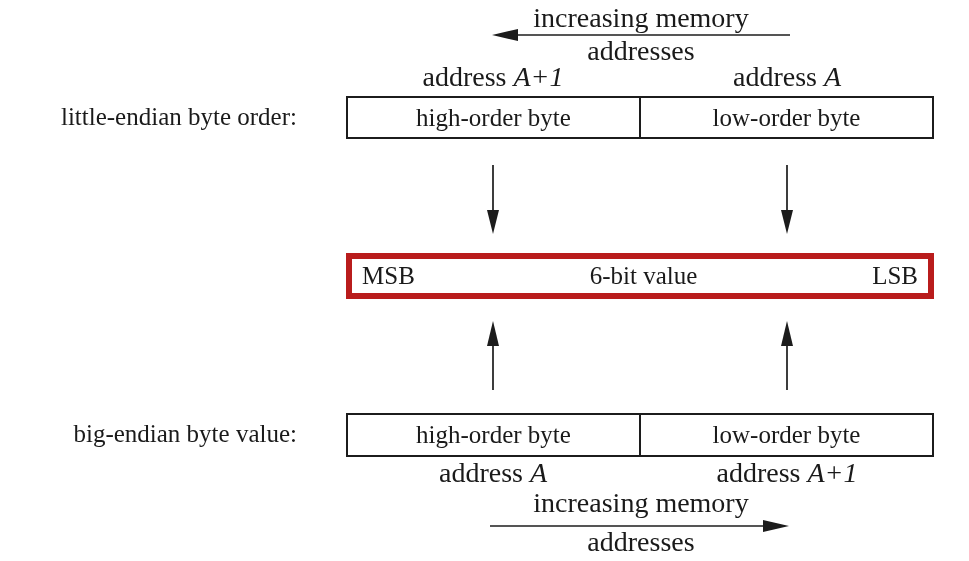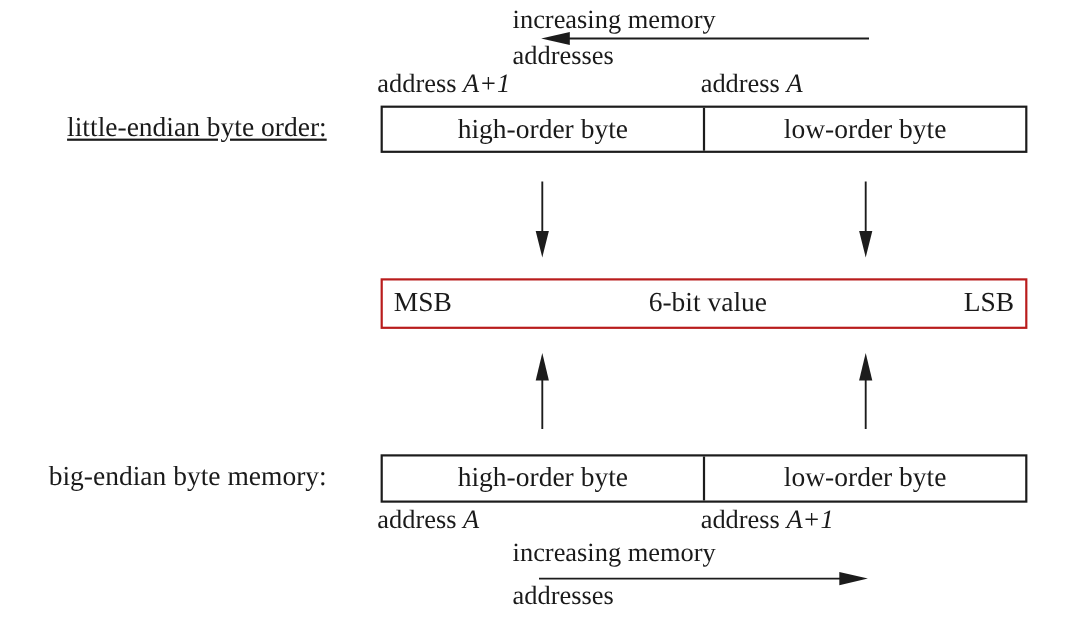--- a/index.html
+++ b/index.html
@@ -7,23 +7,23 @@
     position: relative;
     width: 969px;
     height: 561px;
     background: #ffffff;
     font-family: "Liberation Serif", "DejaVu Serif", serif;
     color: #1a1a1a;
     overflow: hidden;
   }
   .t {
     position: absolute;
-    font-size: 24px;
+    font-size: 28px;
     line-height: 28px;
-    text-align: left;
+    text-align: center;
     white-space: nowrap;
   }
   .t .it { font-style: italic; }
   .row-label {
     position: absolute;
     left: 0;
     width: 297px;
     font-size: 25px;
     line-height: 28px;
     text-align: right;
@@ -47,21 +47,21 @@
     font-size: 25px;
     white-space: nowrap;
   }
   .byte-box .cell.divided { border-right: 2px solid #1c1c1c; }
   .value-box {
     position: absolute;
     left: 346px;
     top: 253px;
     width: 588px;
     height: 46px;
-    border: 2px solid #b91c1c;
+    border: 6px solid #b91c1c;
     box-sizing: border-box;
     display: flex;
     align-items: center;
     justify-content: space-between;
     padding: 0 10px;
     font-size: 25px;
     background: #ffffff;
   }
   .overlay {
     position: absolute;
@@ -103,33 +103,33 @@
       <polygon points="789,526 763,520 763,532"></polygon>
     </g>
   </svg>
 
   <div class="t" style="left:466px; top:4px; width:350px;">increasing memory</div>
   <div class="t" style="left:466px; top:37px; width:350px;">addresses</div>
 
   <div class="t" style="left:343px; top:63px; width:300px;"><span>address</span> <span class="it">A+1</span></div>
   <div class="t" style="left:637px; top:63px; width:300px;"><span>address</span> <span class="it">A</span></div>
 
-  <div class="row-label" style="top:103px;text-decoration:underline;">little-endian byte order:</div>
+  <div class="row-label" style="top:103px;">little-endian byte order:</div>
   <div class="byte-box" style="top:96px; height:43px;">
     <div class="cell divided">high-order byte</div>
     <div class="cell">low-order byte</div>
   </div>
 
   <div class="value-box">
     <span>MSB</span>
     <span>6-bit value</span>
     <span>LSB</span>
   </div>
 
-  <div class="row-label" style="top:420px;">big-endian byte memory:</div>
+  <div class="row-label" style="top:420px;">big-endian byte value:</div>
   <div class="byte-box" style="top:413px; height:44px;">
     <div class="cell divided">high-order byte</div>
     <div class="cell">low-order byte</div>
   </div>
 
   <div class="t" style="left:343px; top:459px; width:300px;"><span>address</span> <span class="it">A</span></div>
   <div class="t" style="left:637px; top:459px; width:300px;"><span>address</span> <span class="it">A+1</span></div>
 
   <div class="t" style="left:466px; top:489px; width:350px;">increasing memory</div>
   <div class="t" style="left:466px; top:528px; width:350px;">addresses</div>

